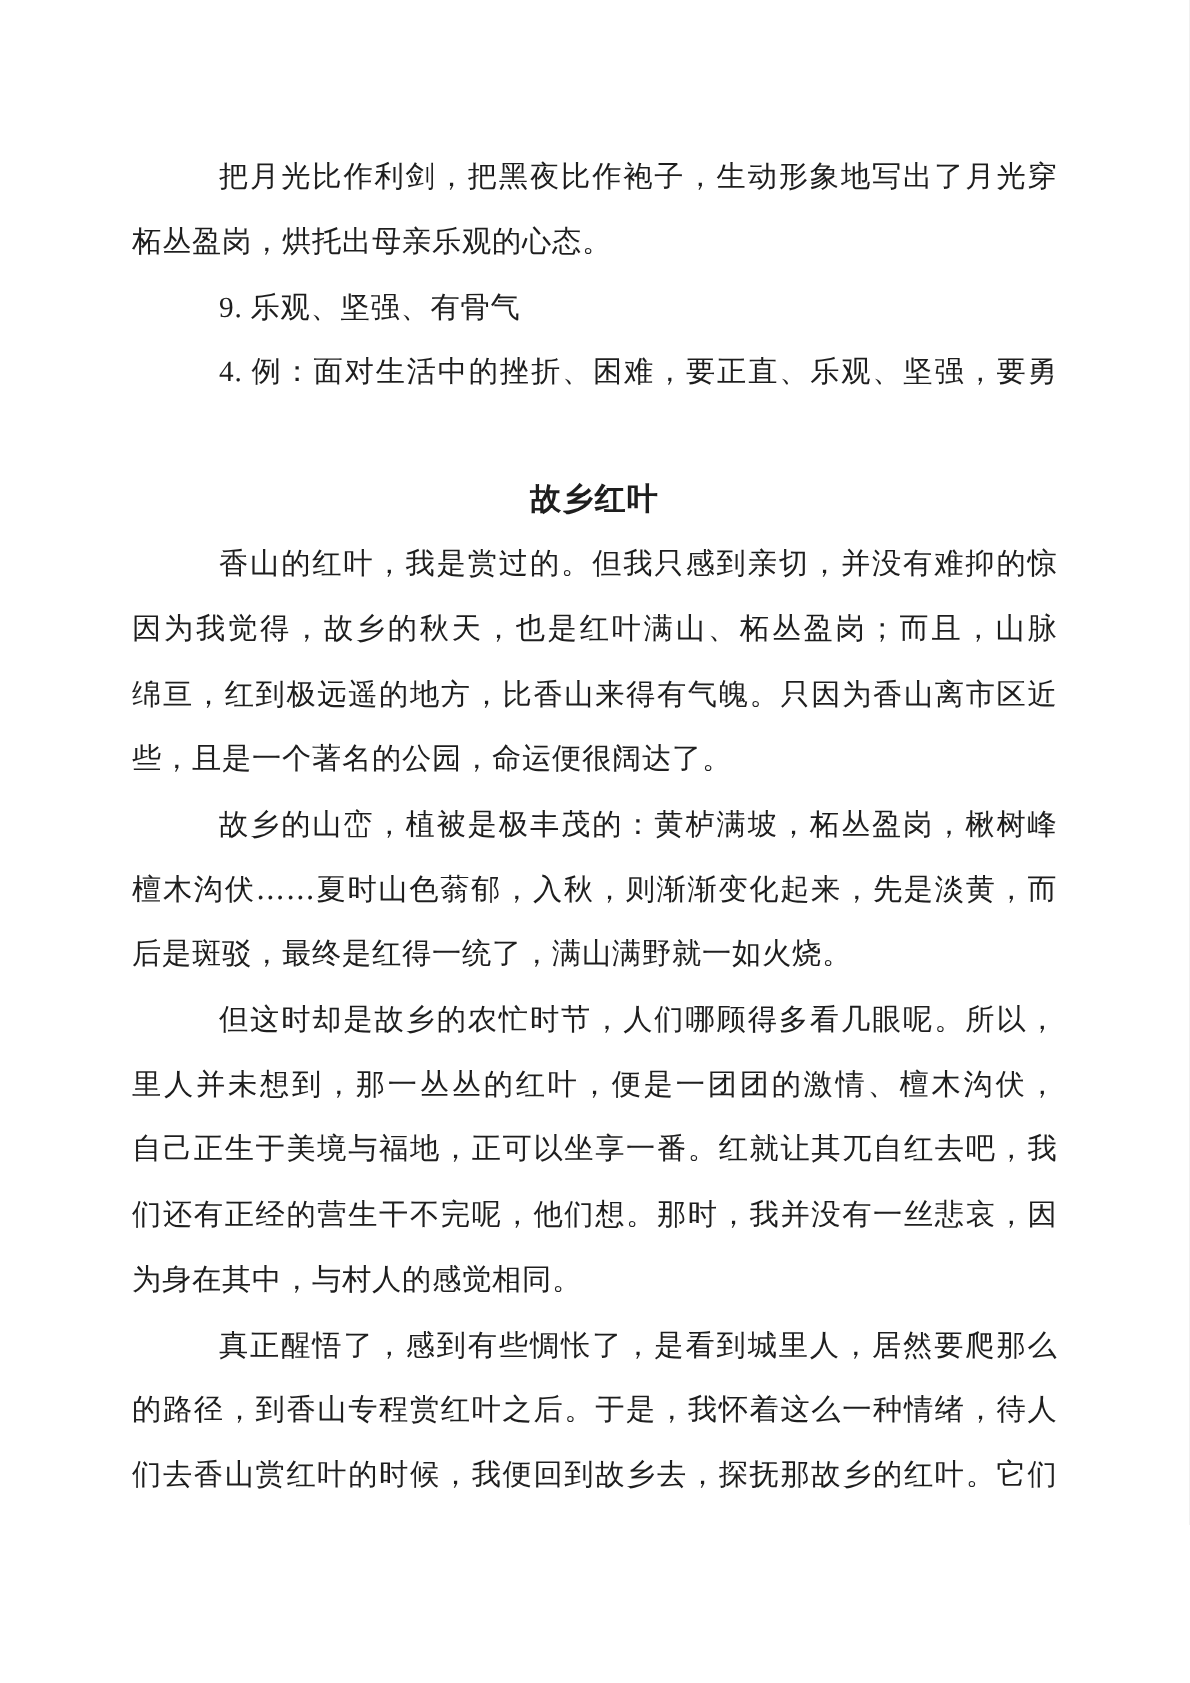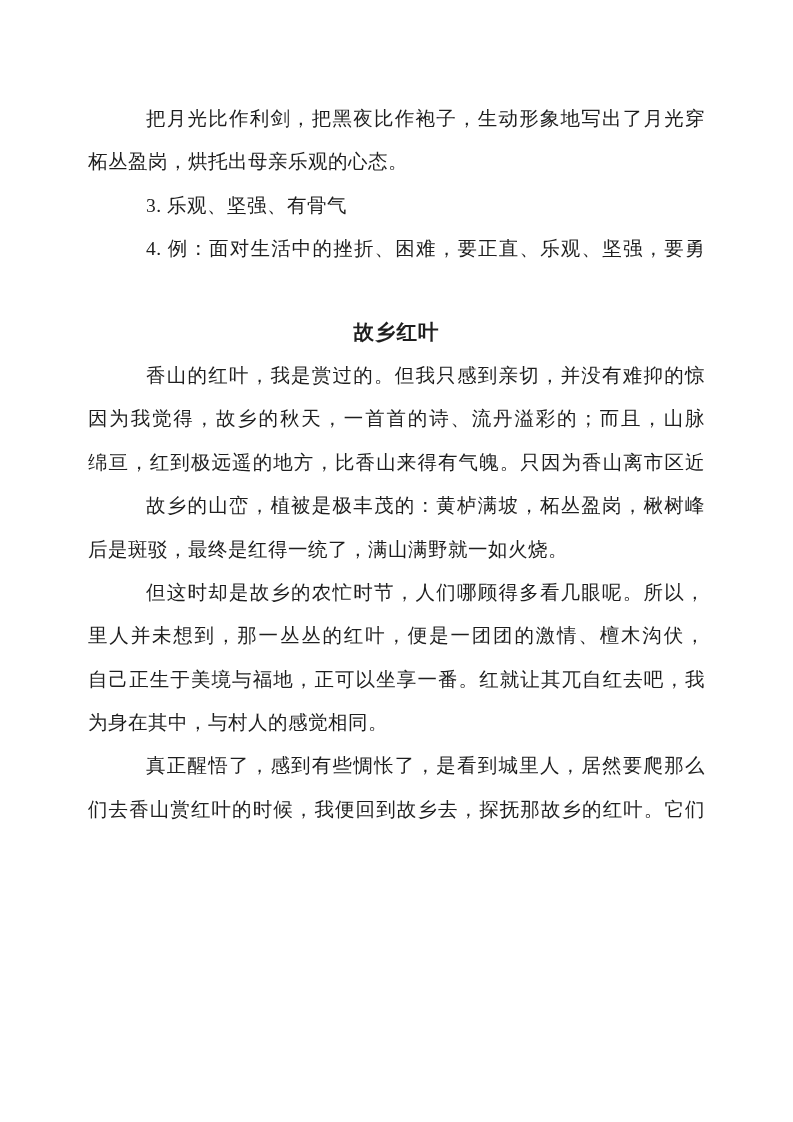--- a/index.html
+++ b/index.html
@@ -68,45 +68,49 @@
 
 <div class="page">
   <div class="content">
 
     <section class="answers">
       <div class="para">
         <span class="line indent">把月光比作利剑，把黑夜比作袍子，生动形象地写出了月光穿透</span>
         <span class="line end">柘丛盈岗，烘托出母亲乐观的心态。</span>
       </div>
       <div class="para">
-        <span class="line indent end">3. 乐观、坚强、有骨气</span>
+        <span class="line indent end">9. 乐观、坚强、有骨气</span>
       </div>
       <div class="para">
         <span class="line indent">4. 例：面对生活中的挫折、困难，要正直、乐观、坚强，要勇敢</span>
       </div>
     </section>
 
     <h1 class="title-line">故乡红叶</h1>
 
     <section class="passage">
       <div class="para">
         <span class="line indent">香山的红叶，我是赏过的。但我只感到亲切，并没有难抑的惊奇。</span>
-        <span class="line">因为我觉得，故乡的秋天，一首首的诗、流丹溢彩的；而且，山脉</span>
+        <span class="line">因为我觉得，故乡的秋天，也是红叶满山、柘丛盈岗；而且，山脉</span>
         <span class="line">绵亘，红到极远遥的地方，比香山来得有气魄。只因为香山离市区近</span>
+        <span class="line end">些，且是一个著名的公园，命运便很阔达了。</span>
       </div>
       <div class="para">
         <span class="line indent">故乡的山峦，植被是极丰茂的：黄栌满坡，柘丛盈岗，楸树峰耸，</span>
+        <span class="line">檀木沟伏……夏时山色蓊郁，入秋，则渐渐变化起来，先是淡黄，而</span>
         <span class="line end">后是斑驳，最终是红得一统了，满山满野就一如火烧。</span>
       </div>
       <div class="para">
         <span class="line indent">但这时却是故乡的农忙时节，人们哪顾得多看几眼呢。所以，山</span>
         <span class="line">里人并未想到，那一丛丛的红叶，便是一团团的激情、檀木沟伏，</span>
         <span class="line">自己正生于美境与福地，正可以坐享一番。红就让其兀自红去吧，我</span>
+        <span class="line">们还有正经的营生干不完呢，他们想。那时，我并没有一丝悲哀，因</span>
         <span class="line end">为身在其中，与村人的感觉相同。</span>
       </div>
       <div class="para">
         <span class="line indent">真正醒悟了，感到有些惆怅了，是看到城里人，居然要爬那么远</span>
+        <span class="line">的路径，到香山专程赏红叶之后。于是，我怀着这么一种情绪，待人</span>
         <span class="line">们去香山赏红叶的时候，我便回到故乡去，探抚那故乡的红叶。它们</span>
       </div>
     </section>
 
   </div>
 </div>
 
 </body></html>

